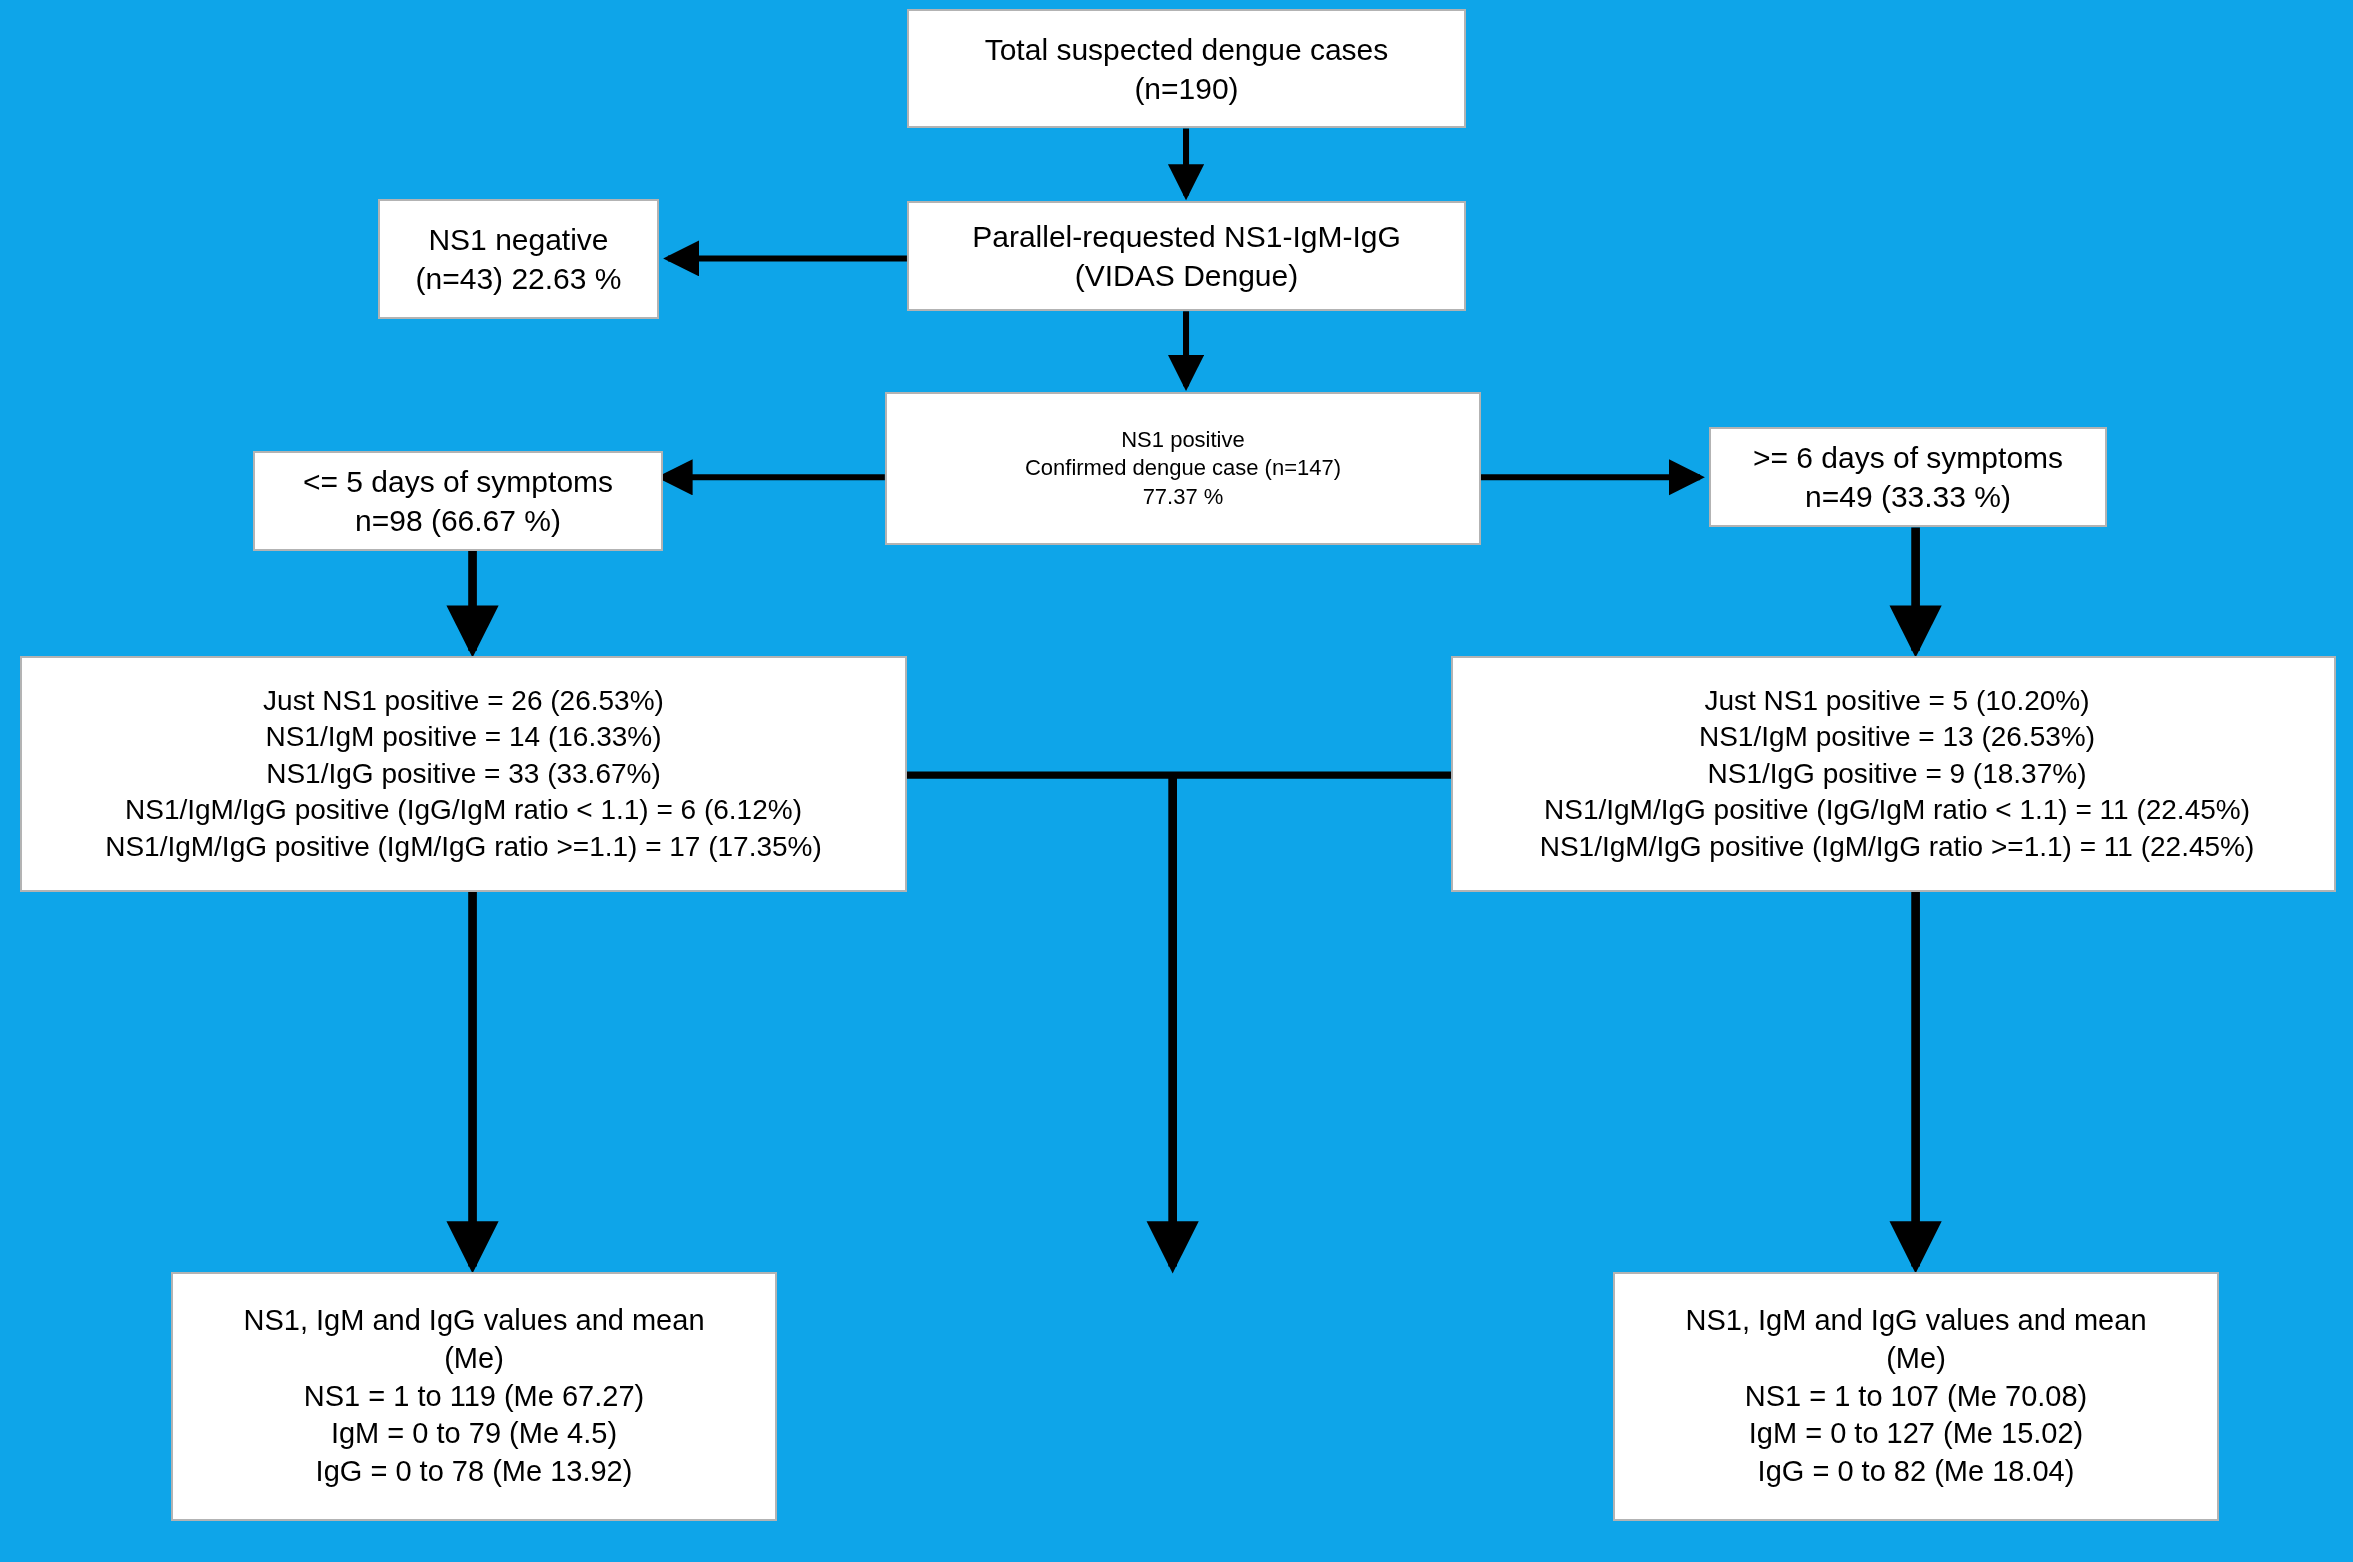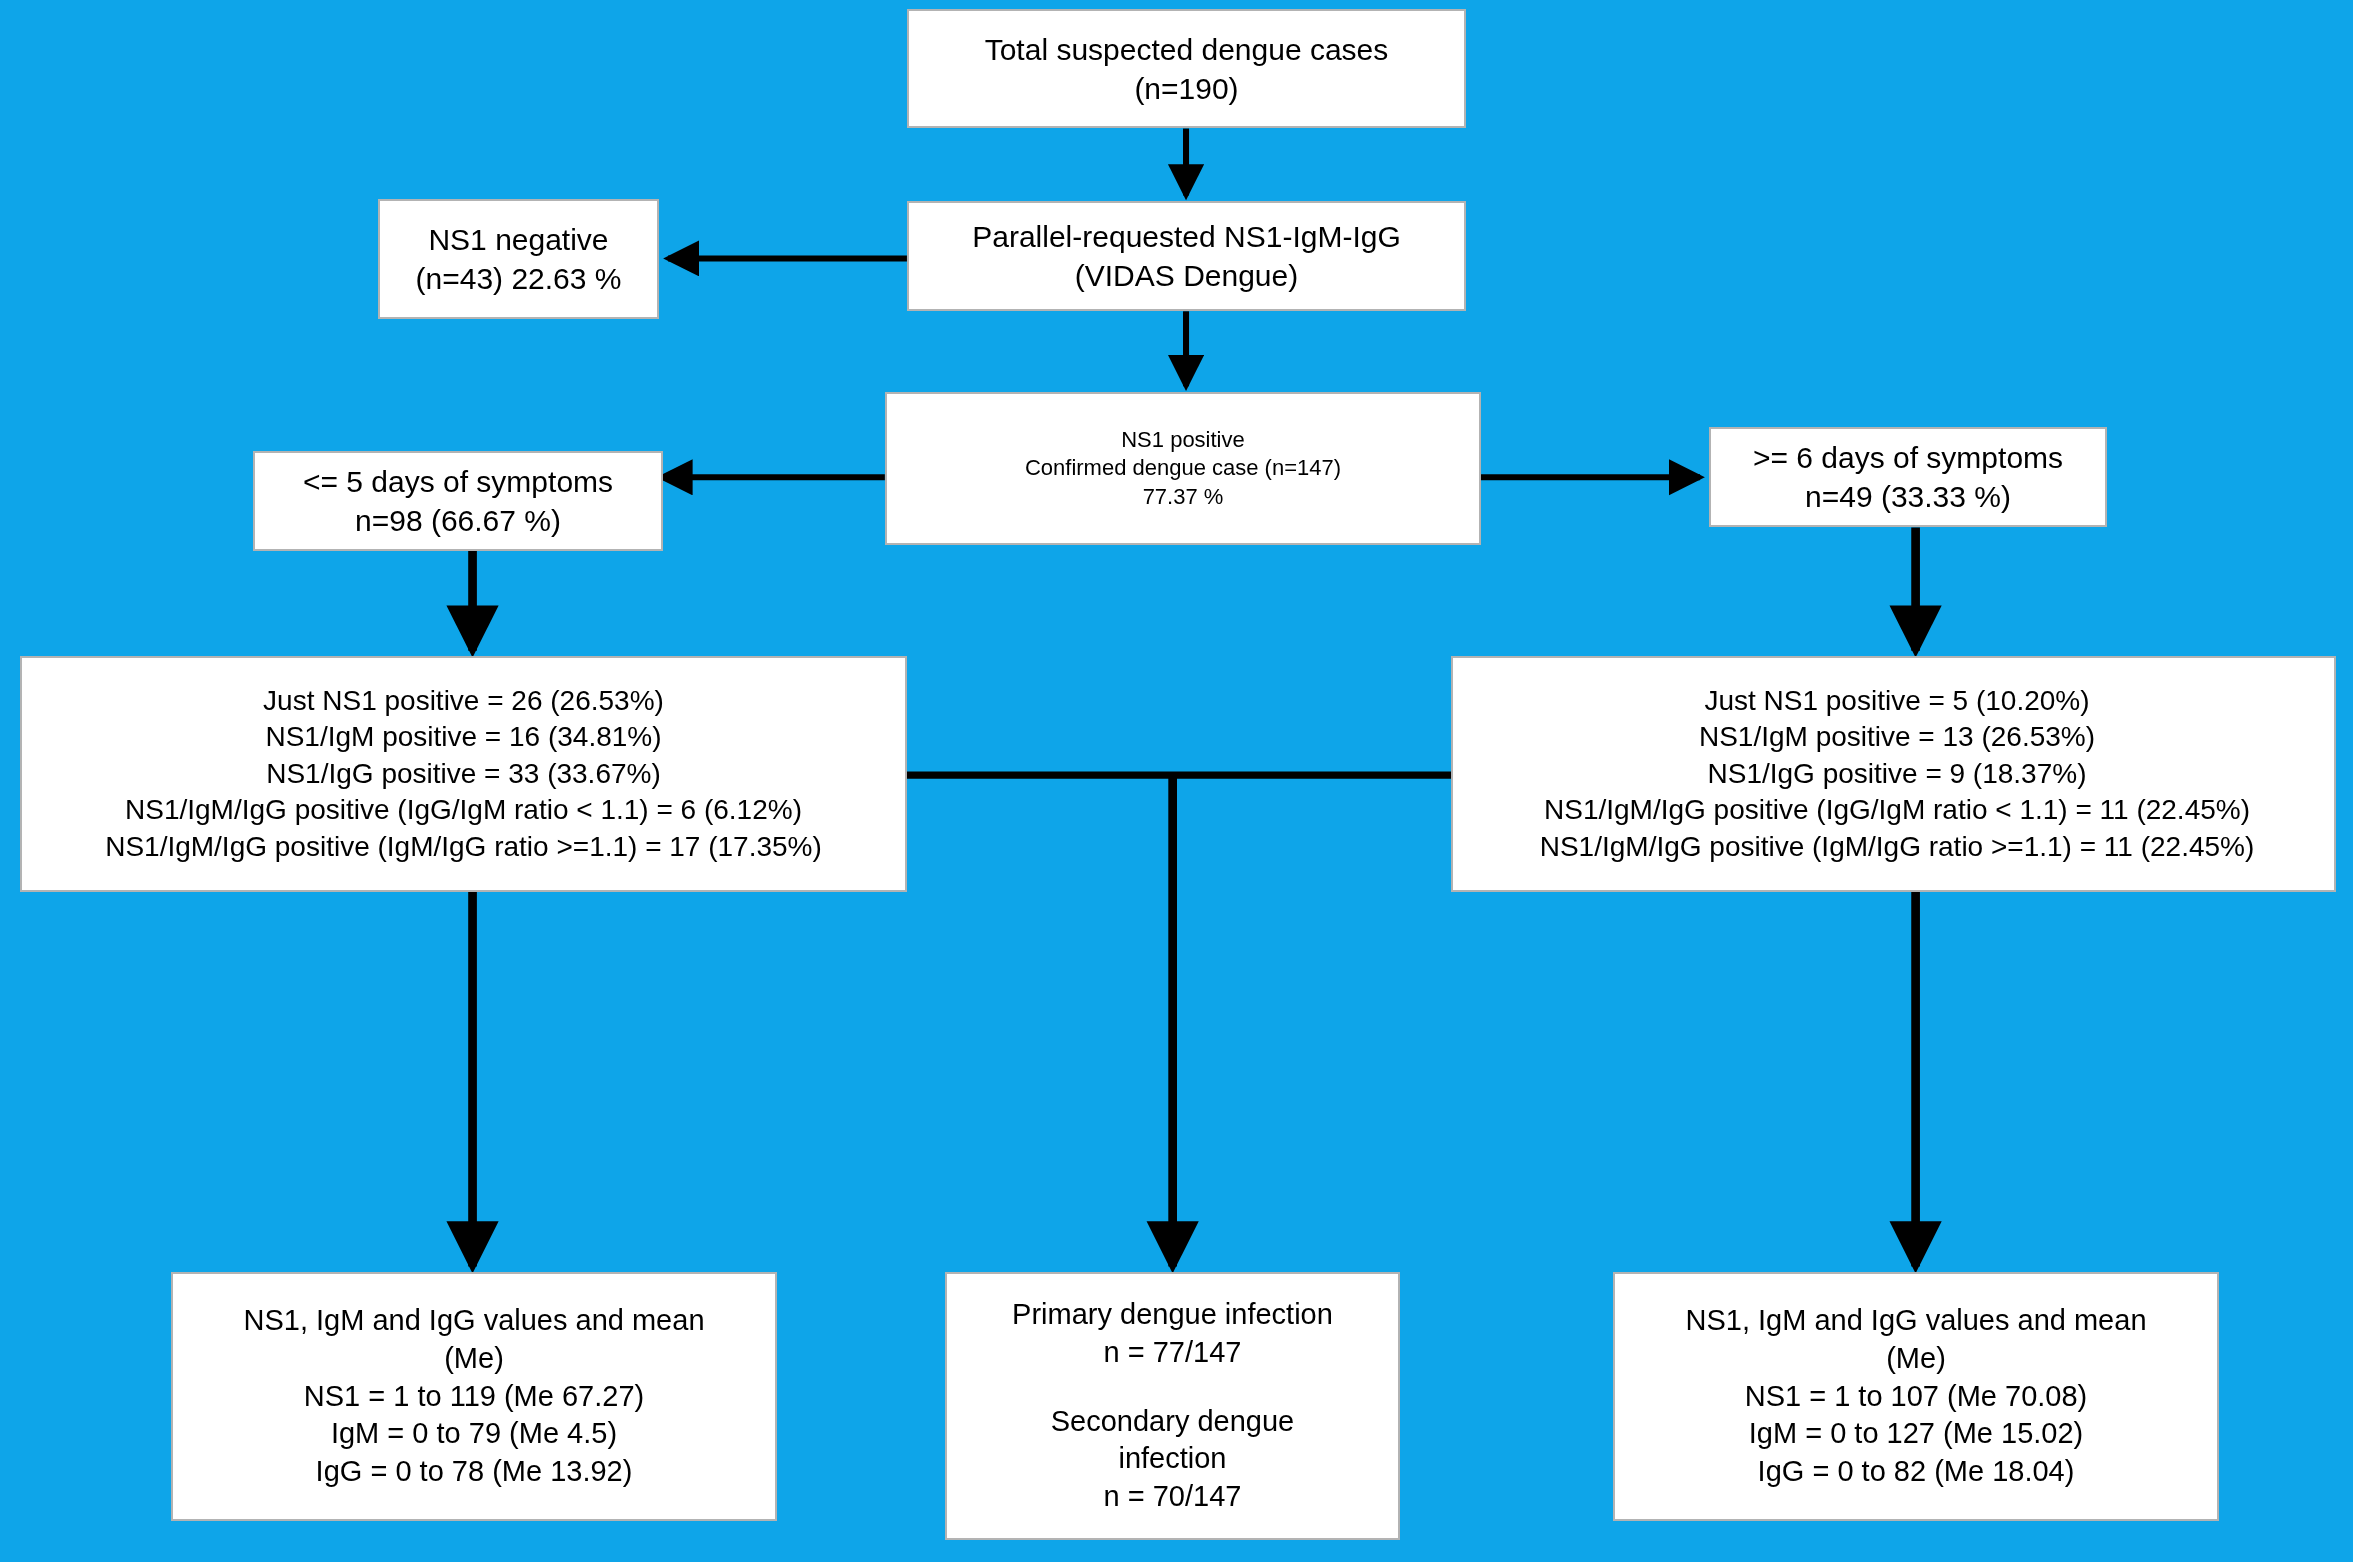--- a/index.html
+++ b/index.html
@@ -96,21 +96,21 @@
     <span class="ln">77.37 %</span>
   </div>
 
   <div class="node n-ge6">
     <span class="ln">&gt;= 6 days of symptoms</span>
     <span class="ln">n=49 (33.33 %)</span>
   </div>
 
   <div class="node n-leftdetail">
     <span class="ln">Just NS1 positive = 26 (26.53%)</span>
-    <span class="ln">NS1/IgM positive = 16 (34.81%)</span>
+    <span class="ln">NS1/IgM positive = 14 (16.33%)</span>
     <span class="ln">NS1/IgG positive = 33 (33.67%)</span>
     <span class="ln">NS1/IgM/IgG positive (IgG/IgM ratio &lt; 1.1) = 6 (6.12%)</span>
     <span class="ln">NS1/IgM/IgG positive (IgM/IgG ratio &gt;=1.1) = 17 (17.35%)</span>
   </div>
 
   <div class="node n-rightdetail">
     <span class="ln">Just NS1 positive = 5 (10.20%)</span>
     <span class="ln">NS1/IgM positive = 13 (26.53%)</span>
     <span class="ln">NS1/IgG positive = 9 (18.37%)</span>
     <span class="ln">NS1/IgM/IgG positive (IgG/IgM ratio &lt; 1.1) = 11 (22.45%)</span>
@@ -118,28 +118,20 @@
   </div>
 
   <div class="node n-bl">
     <span class="ln">NS1, IgM and IgG values and mean</span>
     <span class="ln">(Me)</span>
     <span class="ln">NS1 = 1 to 119 (Me 67.27)</span>
     <span class="ln">IgM = 0 to 79 (Me 4.5)</span>
     <span class="ln">IgG = 0 to  78 (Me 13.92)</span>
   </div>
 
-  <div class="node n-bm">
-    <span class="ln">Primary dengue infection</span>
-    <span class="ln">n = 77/147</span>
-    <span class="spacer"></span>
-    <span class="ln">Secondary dengue</span>
-    <span class="ln">infection</span>
-    <span class="ln">n = 70/147</span>
-  </div>
 
   <div class="node n-br">
     <span class="ln">NS1, IgM and IgG values and mean</span>
     <span class="ln">(Me)</span>
     <span class="ln">NS1 = 1 to 107 (Me 70.08)</span>
     <span class="ln">IgM = 0 to 127 (Me 15.02)</span>
     <span class="ln">IgG = 0 to 82 (Me 18.04)</span>
   </div>
 
 </div>

